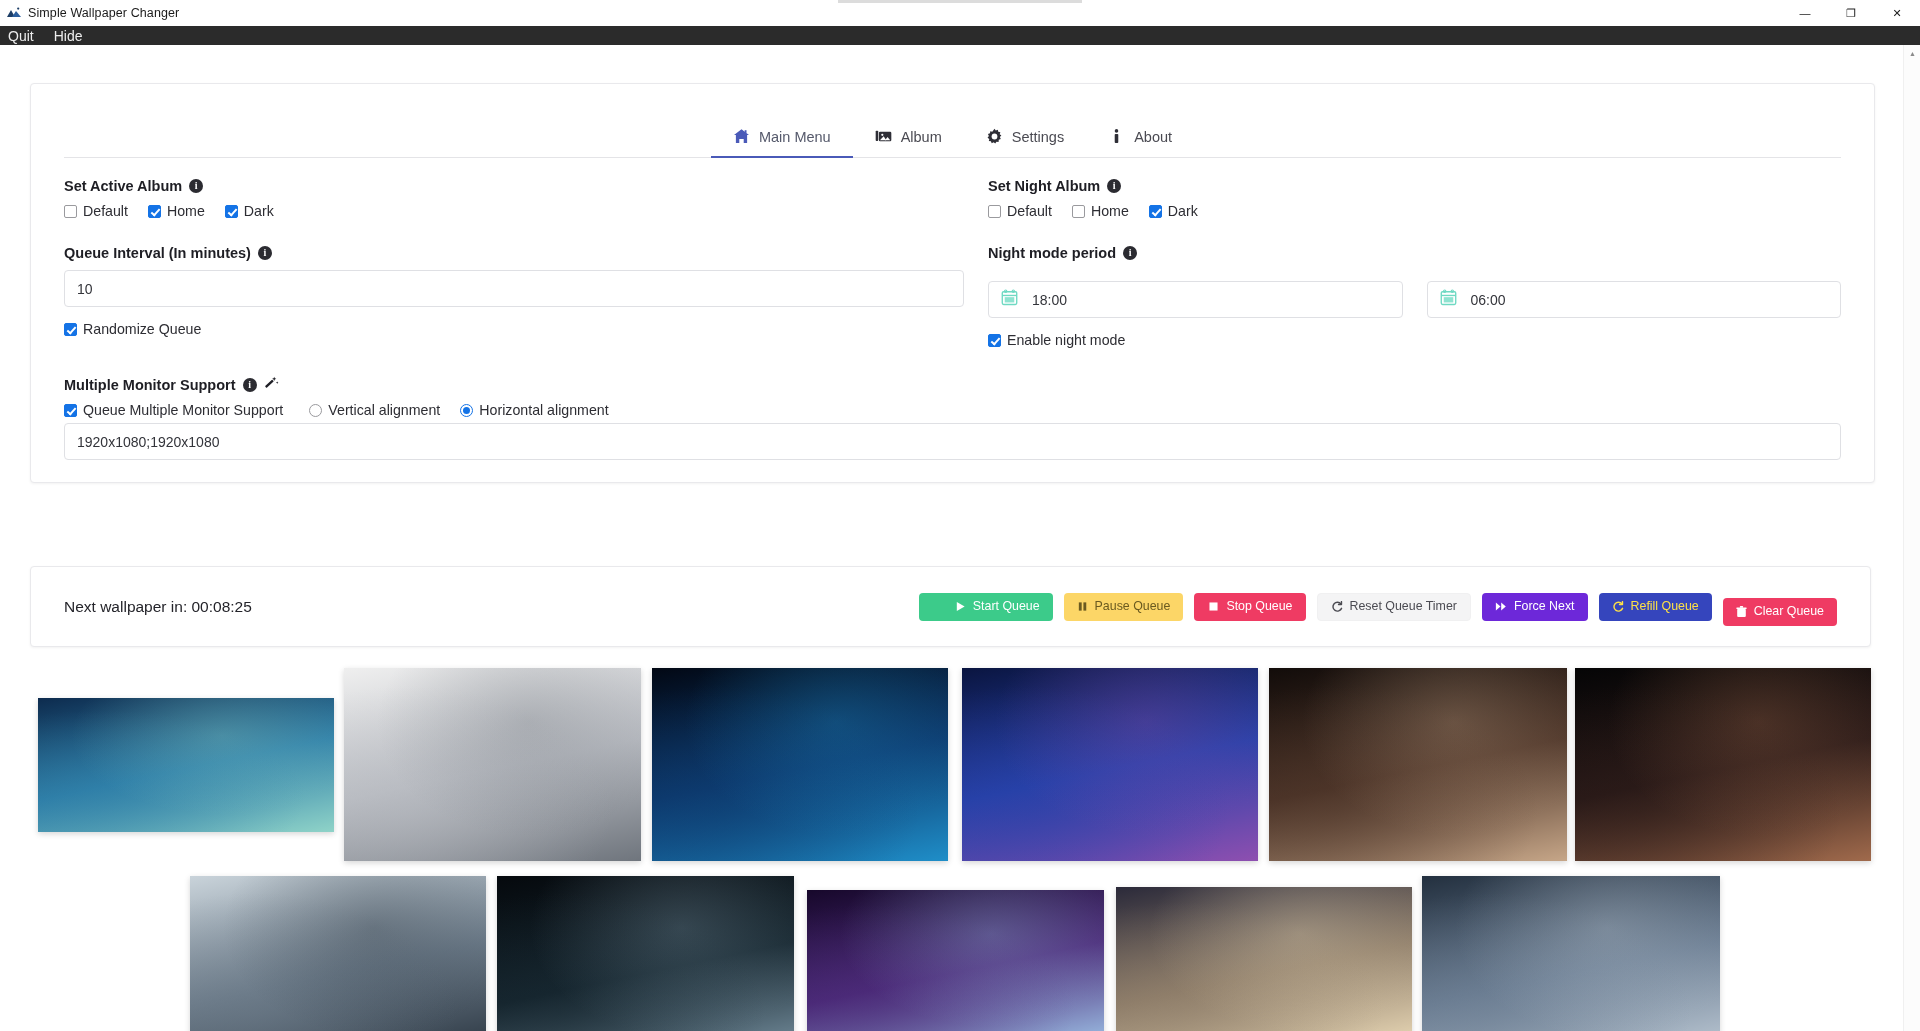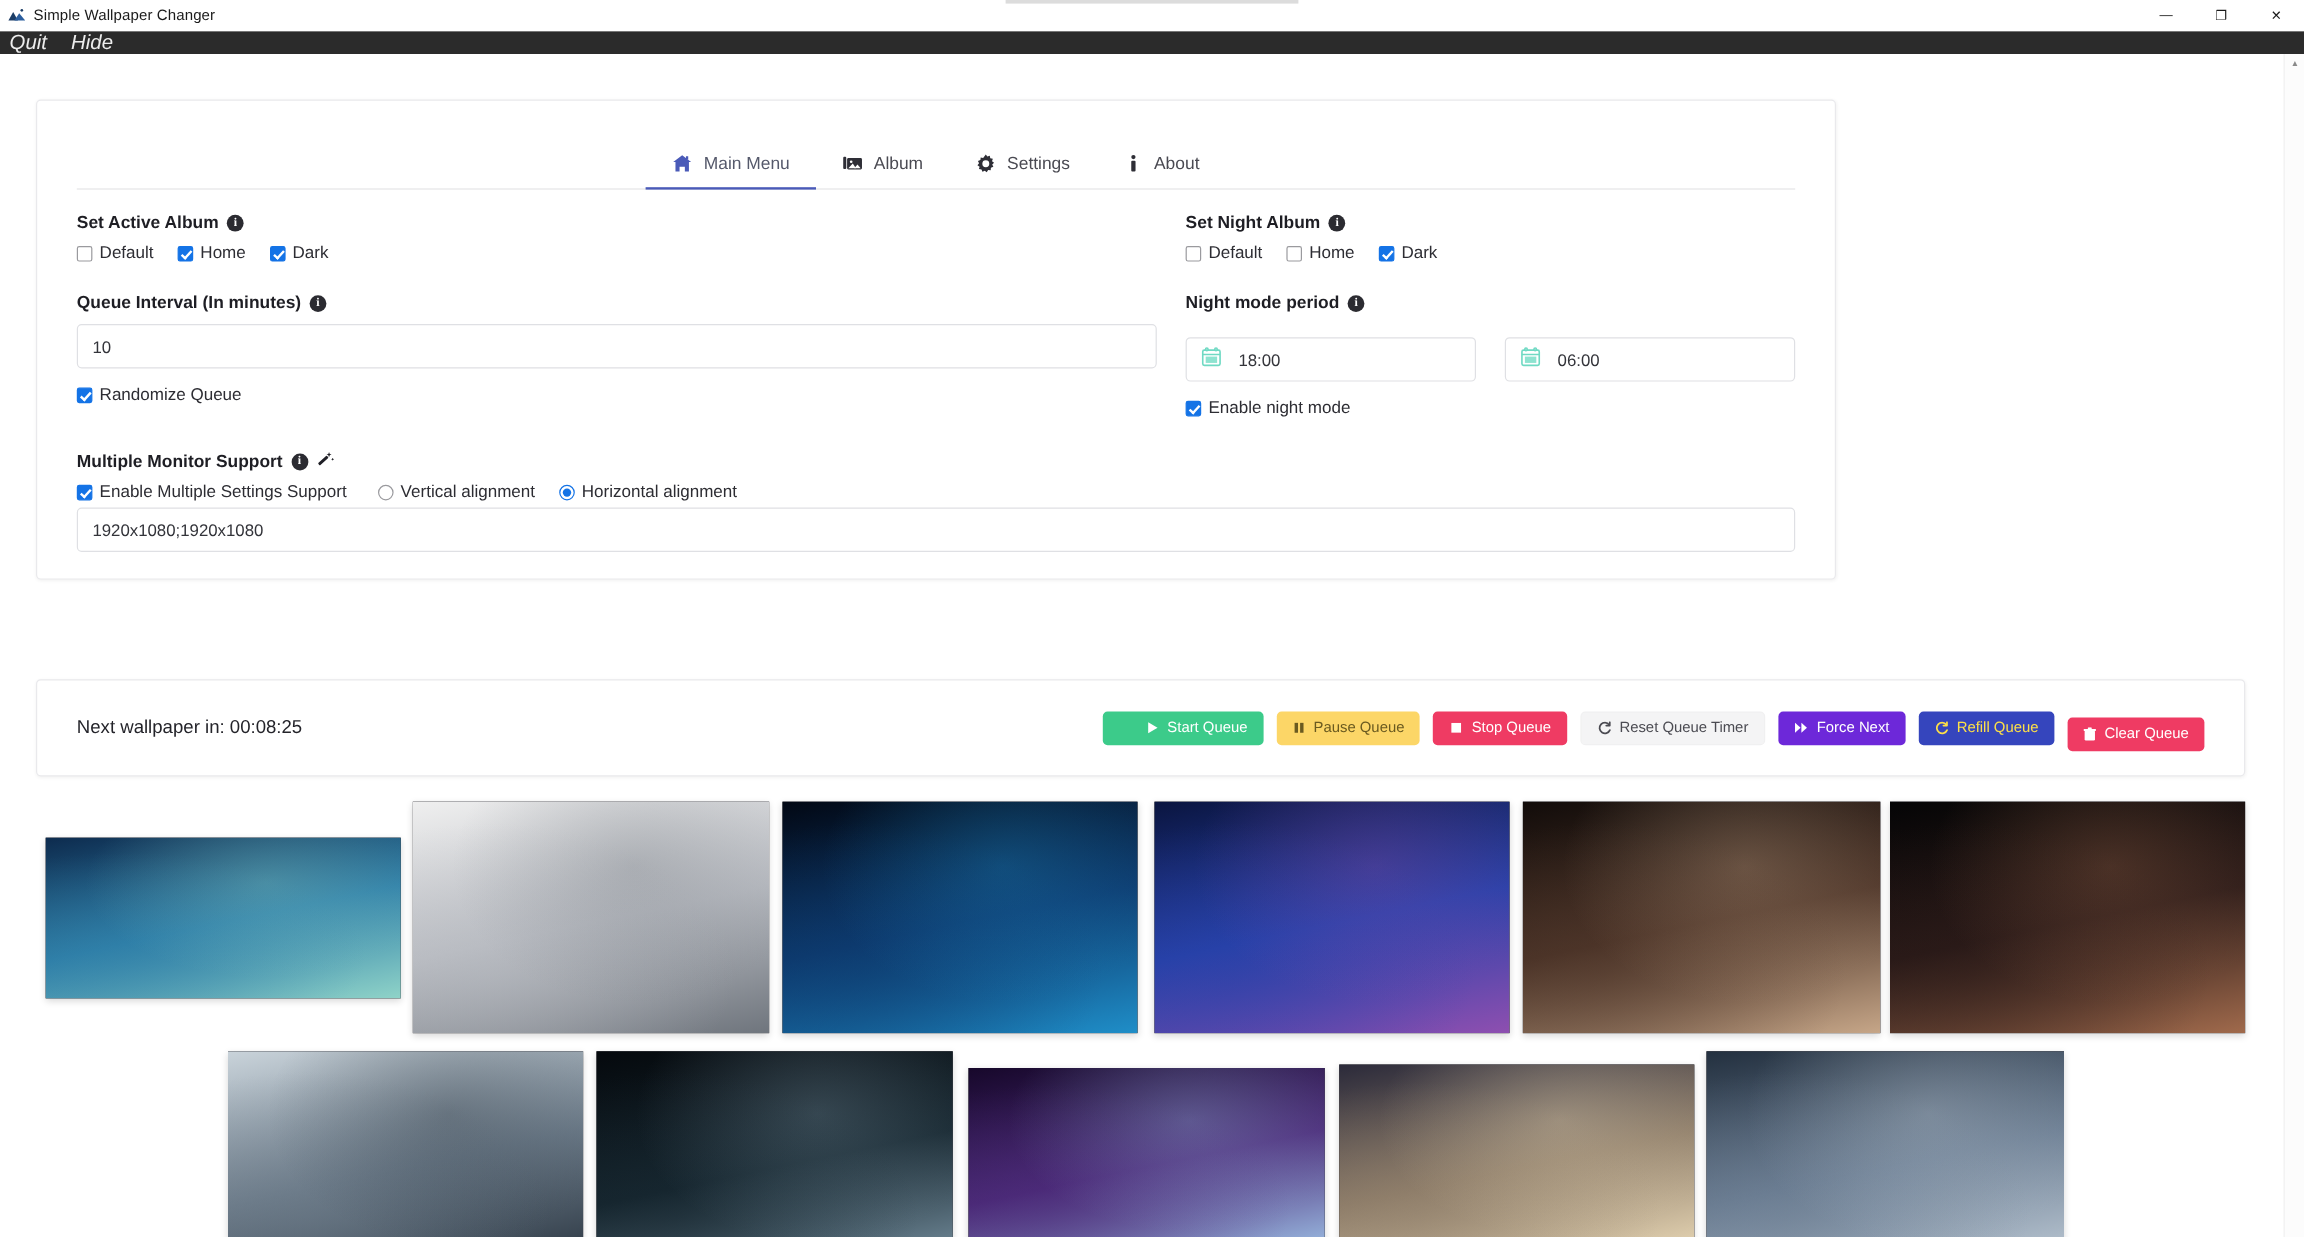--- a/index.html
+++ b/index.html
@@ -55,24 +55,23 @@
   #menubar {
     height: 19px;
     background: #2b2b2b;
     display: flex;
     align-items: center;
     padding-left: 5px;
     gap: 14px;
   }
   .menu-item {
     color: #ededed;
-    font-size: 17px;
+    font-size: 14px;
     padding: 1px 3px;
     cursor: default;
-    font-style: italic;
   }
 
   
   #page {
     position: relative;
     width: 1920px;
     height: 986px;
     background: #ffffff;
     overflow: hidden;
   }
@@ -95,21 +94,21 @@
     top: 17px; left: 3px;
     width: 11px; height: 0px;
     background: #cdcdcd;
     border-radius: 6px;
   }
 
   
   #settings-card {
     position: absolute;
     left: 30px; top: 38px;
-    width: 1500px;
+    width: 1845px;
     background: #ffffff;
     border: 1px solid #e9e9ec;
     border-radius: 4px;
     box-shadow: 0 1px 3px rgba(0,0,0,0.055);
     padding-bottom: 22px;
   }
 
   
   #tabs {
     display: flex;
@@ -485,21 +484,21 @@
         <span class="wand-icon">
           <svg width="15" height="15" viewBox="0 0 20 20" fill="#1f1f26">
             <rect x="1.2" y="13.6" width="13.2" height="3.2" rx="1.0" transform="rotate(-42 1.2 13.6)"></rect>
             <path d="M13.6 1.0 l0.8 2.0 2.0 0.8 -2.0 0.8 -0.8 2.0 -0.8 -2.0 -2.0 -0.8 2.0 -0.8z"></path>
             <path d="M17.6 7.2 l0.5 1.2 1.2 0.5 -1.2 0.5 -0.5 1.2 -0.5 -1.2 -1.2 -0.5 1.2 -0.5z"></path>
           </svg>
         </span>
       </div>
       <div class="checkbox-row" style="margin-bottom:4px;">
         <span class="cb checked"></span>
-        <span class="cb-label" style="margin-right:22px;">Enable Multiple Settings Support</span>
+        <span class="cb-label" style="margin-right:22px;">Queue Multiple Monitor Support</span>
         <span class="radio"></span>
         <span class="cb-label">Vertical alignment</span>
         <span class="radio selected"></span>
         <span class="cb-label">Horizontal alignment</span>
       </div>
       <div id="mms-input">1920x1080;1920x1080</div>
     </div>
   </div>
 
   <div id="queue-card">

